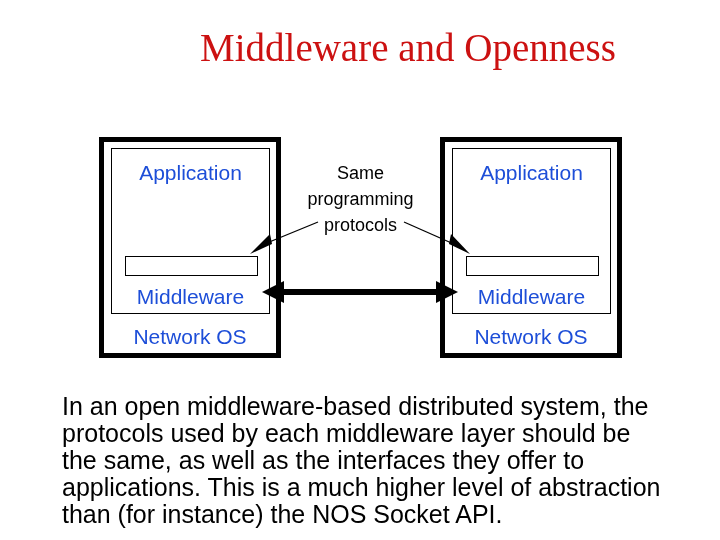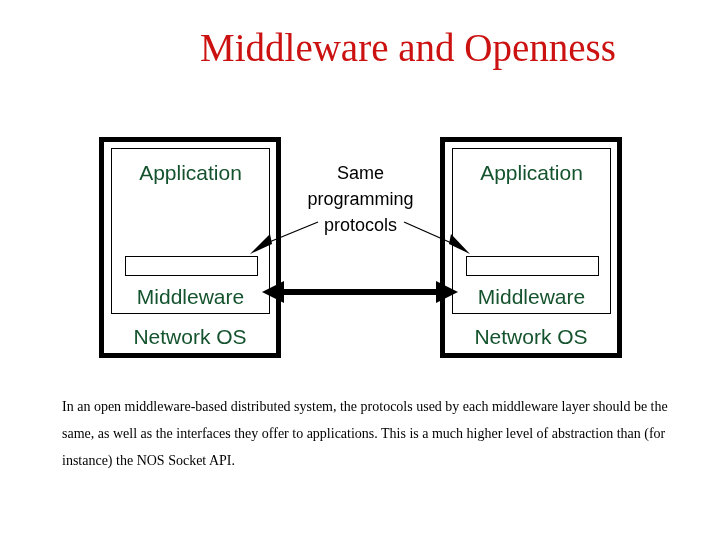--- a/index.html
+++ b/index.html
@@ -72,21 +72,21 @@
   #interface-left  { left: 125px; top: 256px; width: 133px; }
   #interface-right { left: 466px; top: 256px; width: 133px; }
 
   
   .box-label {
     position: absolute;
     text-align: center;
     font-family: "Liberation Sans", sans-serif;
     font-size: 21px;
     line-height: 24px;
-    color: #14532d;
+    color: #1d4ed8;
     white-space: nowrap;
   }
   #label-app-left   { left: 111px; top: 161px; width: 159px; }
   #label-app-right  { left: 452px; top: 161px; width: 159px; }
   #label-mw-left    { left: 111px; top: 285px; width: 159px; }
   #label-mw-right   { left: 452px; top: 285px; width: 159px; }
   #label-os-left    { left: 104px; top: 325px; width: 172px; }
   #label-os-right   { left: 445px; top: 325px; width: 172px; }
 
   
@@ -110,22 +110,22 @@
     height: 540px;
     pointer-events: none;
   }
 
   
   #body-text {
     position: absolute;
     left: 62px;
     top: 393px;
     width: 606px;
-    font-family: Liberation Serif, serif;
-    font-size: 14px;
+    font-family: Liberation Sans, sans-serif;
+    font-size: 25px;
     line-height: 27px;
     color: #000000;
     text-align: left;
   }
 </style>
 </head>
 <body>
 
 <div id="slide">
 

